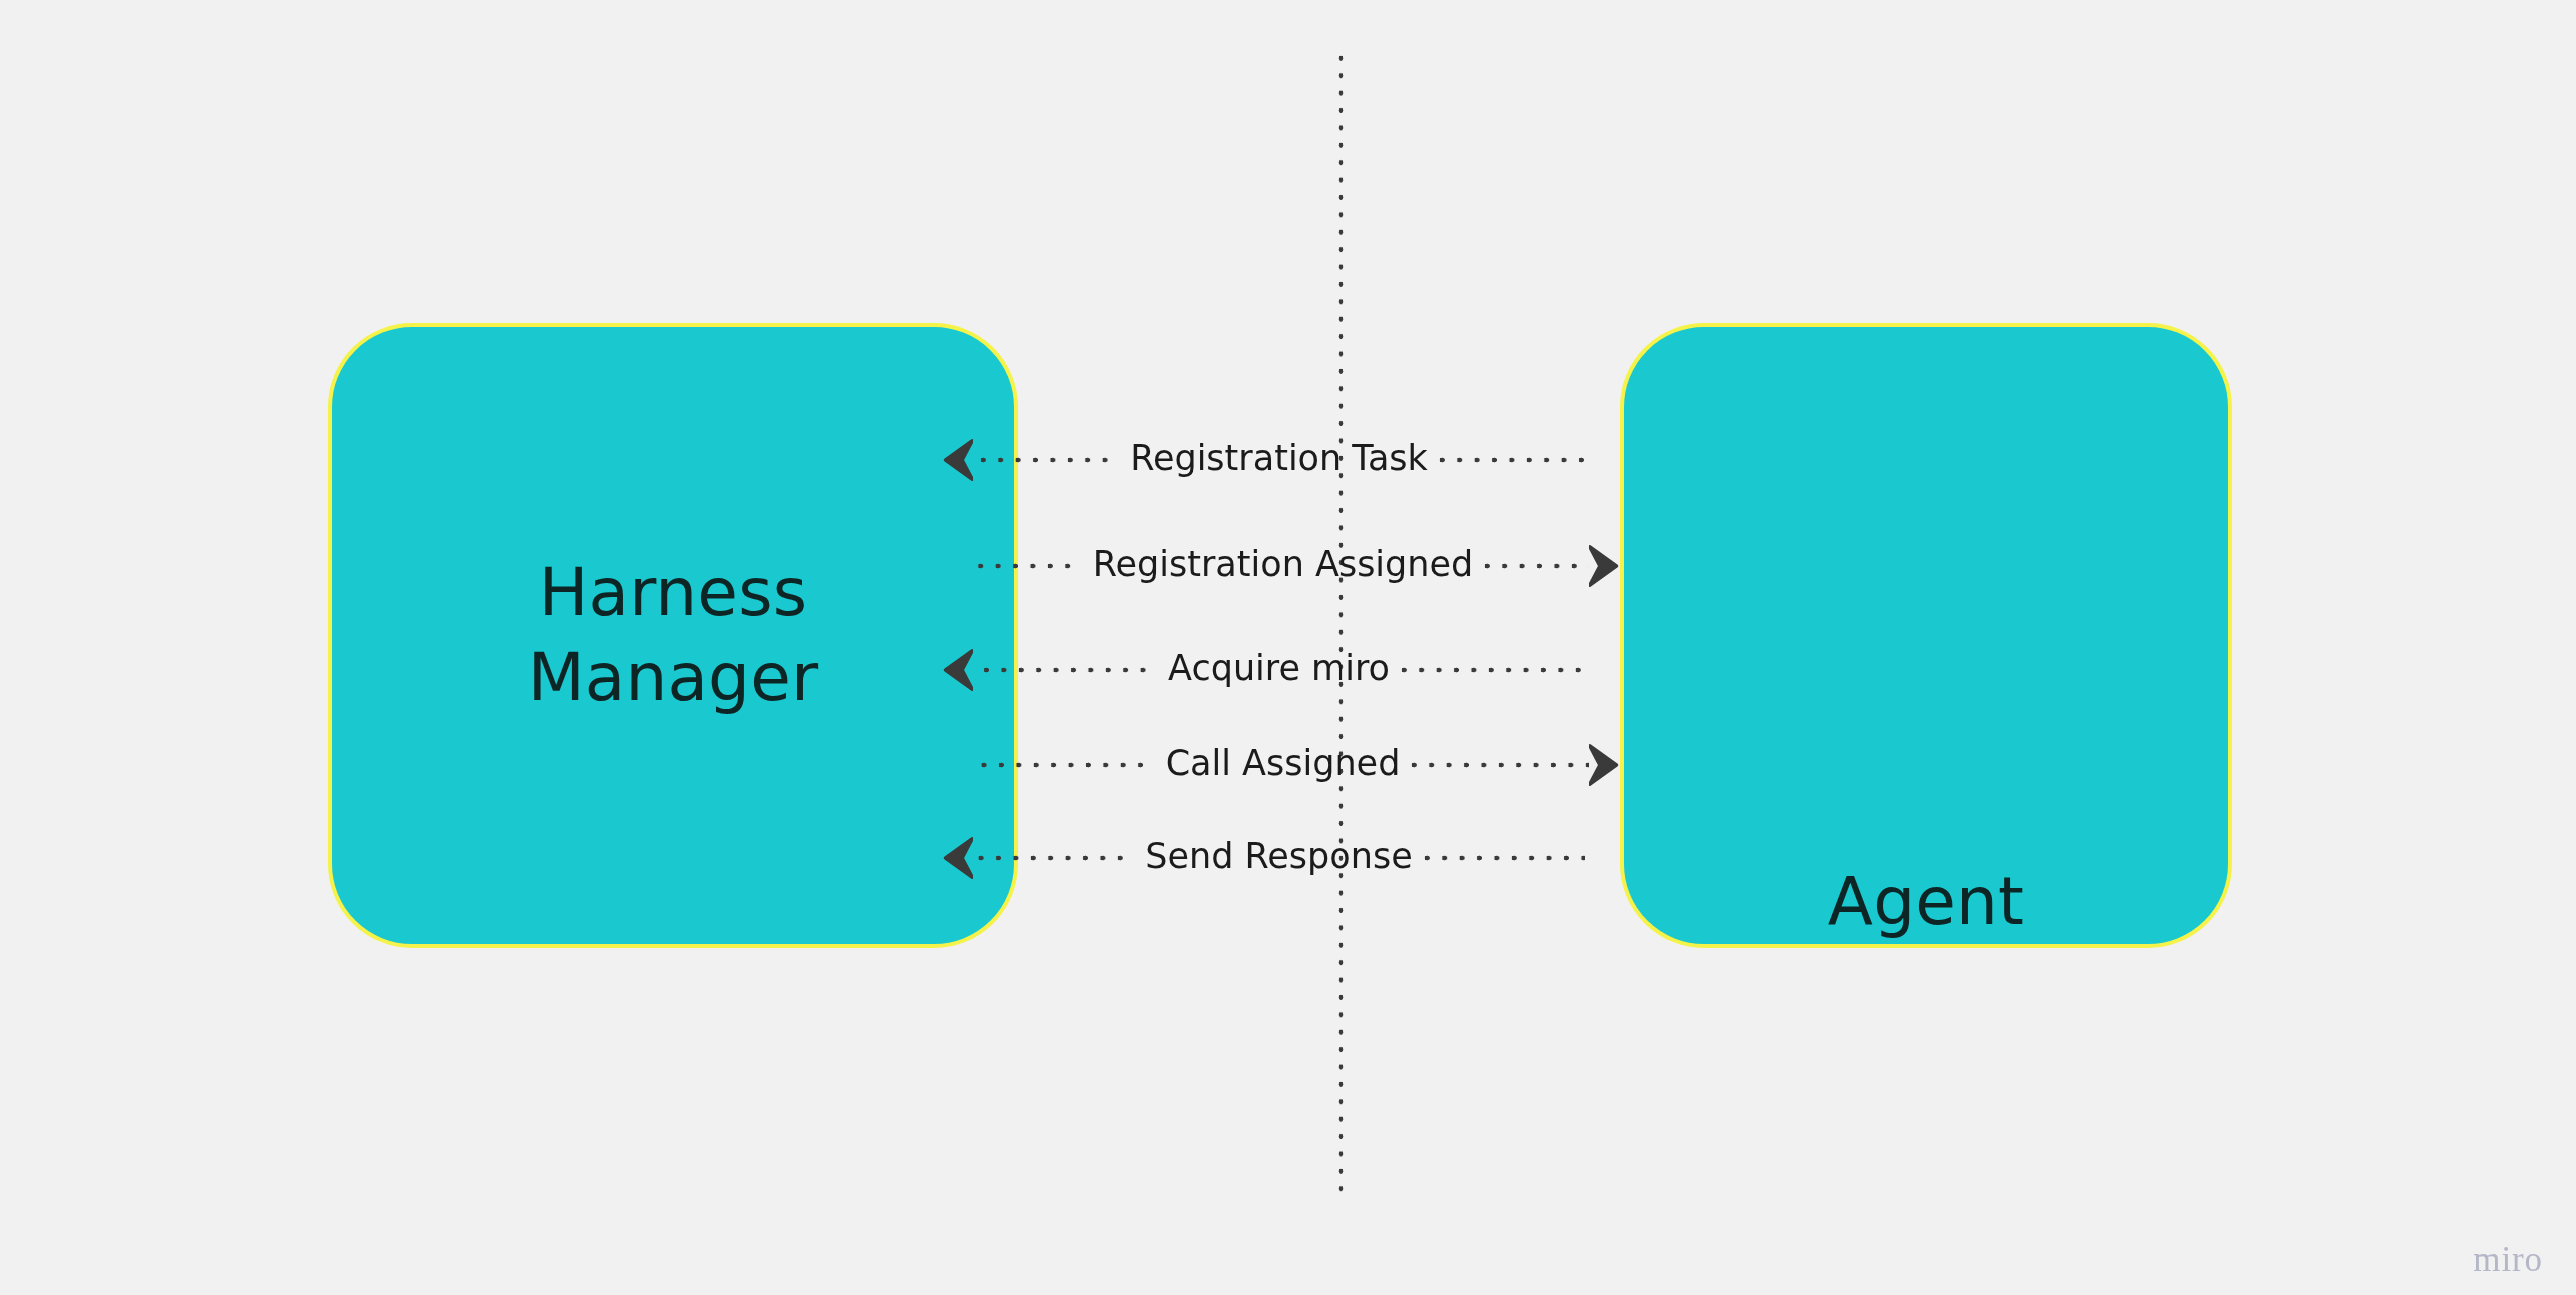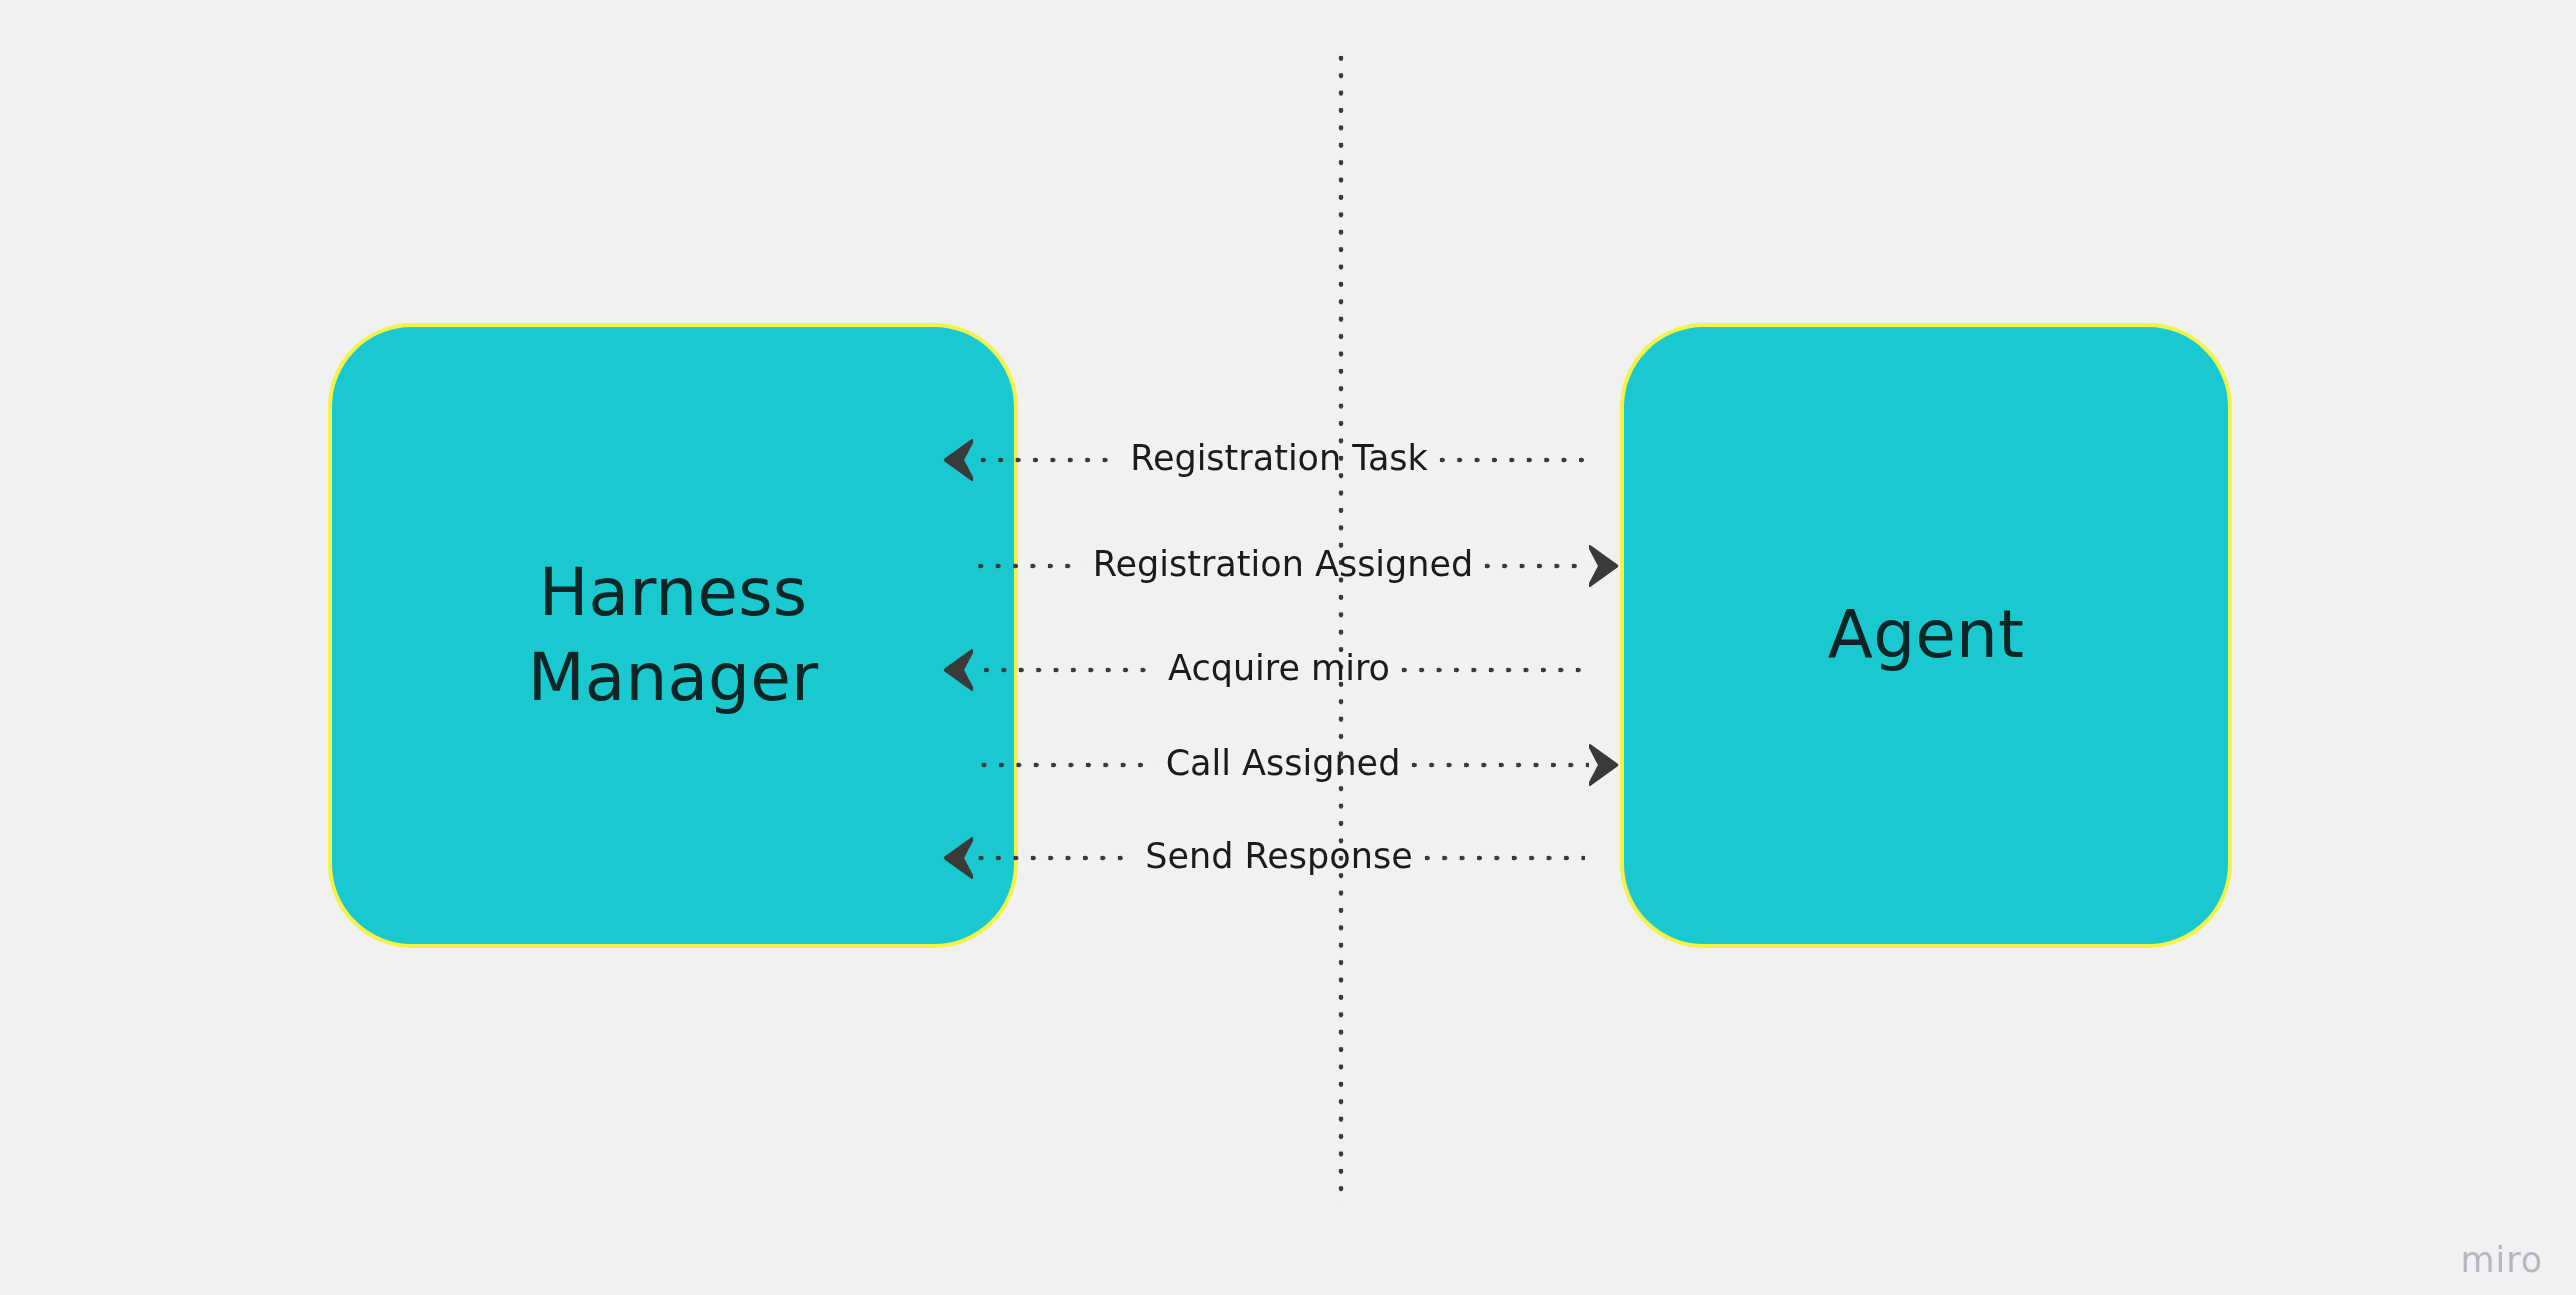--- a/index.html
+++ b/index.html
@@ -51,20 +51,21 @@
     left: 328px;
     top: 323px;
     width: 690px;
     height: 625px;
   }
   #node-agent {
     left: 1620px;
     top: 323px;
     width: 612px;
     height: 625px;
+    align-items: flex-end;
   }
   .node-label { white-space: pre-line; }
 
   
   .msg {
     position: absolute;
     left: 942px;
     width: 678px;
     height: 0;
     display: flex;
@@ -117,20 +118,21 @@
 
   
   #watermark {
     position: absolute;
     right: 33px;
     bottom: 16.4px;
     font-size: 35px;
     color: #b5b6c6;
     letter-spacing: 0.9px;
     user-select: none;
+    font-family: Liberation Serif, serif;
   }
 </style>
 </head>
 <body>
 
 <div id="canvas">
 
   <div class="divider"></div>
 
   <div class="node" id="node-harness-manager">

